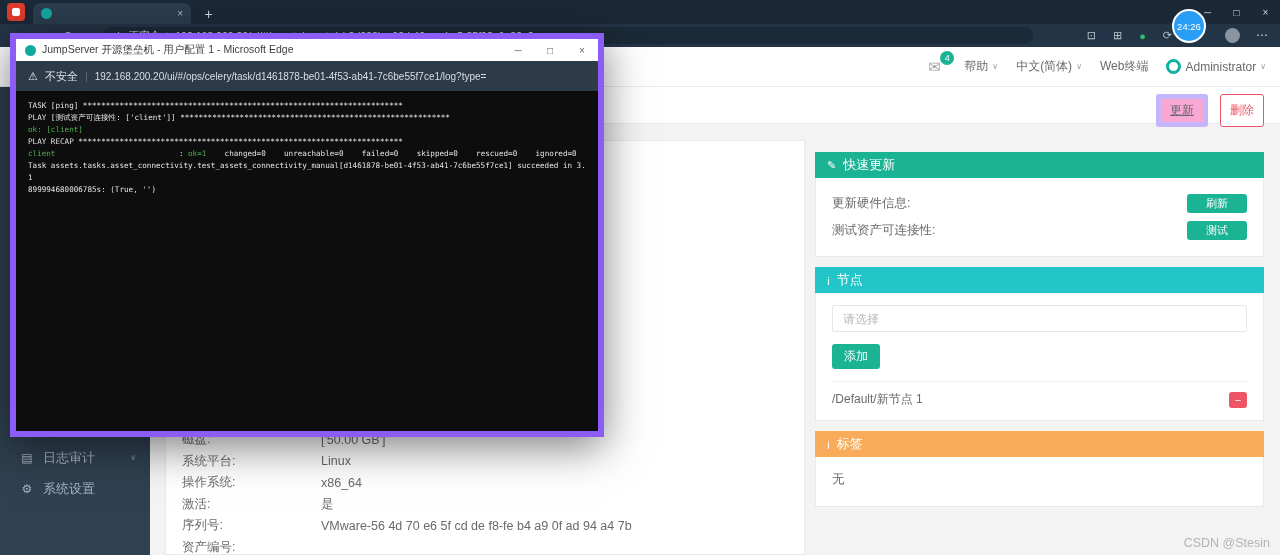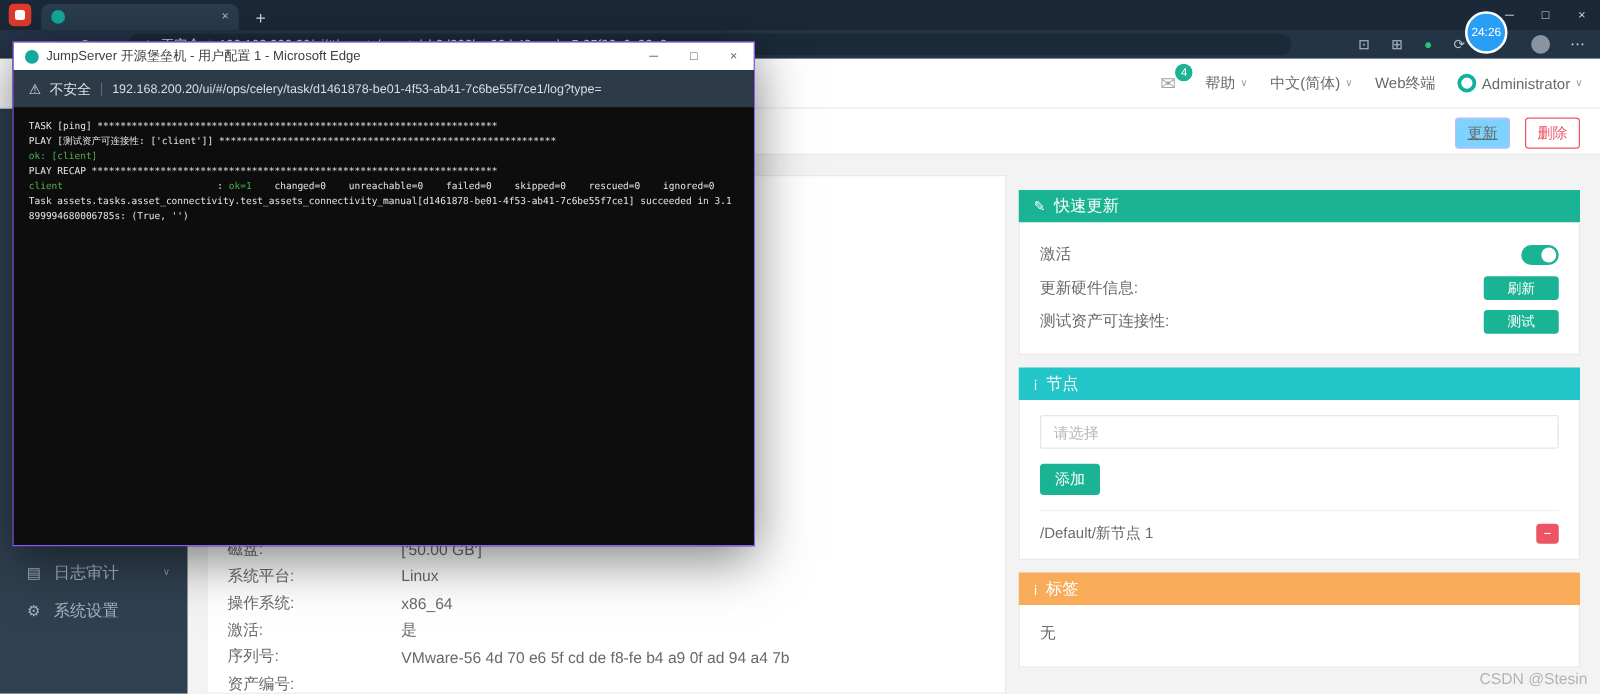--- a/index.html
+++ b/index.html
@@ -36,21 +36,21 @@
   .msg-wrap { position:relative; width:18px; height:18px; }
   .msg-icon { font-size:15px; color:#a0a5a9; }
   .msg-badge { position:absolute; top:-7px; right:-8px; width:14px; height:14px; border-radius:50%; background:#1ab394; color:#fff; font-size:9px; display:flex; align-items:center; justify-content:center; }
   .hdr-item { display:flex; align-items:center; gap:4px; }
   .chev { font-size:8px; color:#9aa0a6; }
   .js-logo { width:15px; height:15px; border-radius:50%; border:3px solid #11b0a2; background:#fff; }
 
   
   .subheader { position:absolute; top:87px; left:150px; width:1130px; height:37px; background:#ffffff; border-bottom:1px solid #e7eaec; }
   .toolbar-btns { position:absolute; right:16px; top:7px; display:flex; gap:12px; }
-  .btn-outline { background:#7dd3fc; border:1px solid #c4b5fd; color:#676a6c; font-size:12px; padding:3px 9px; border-radius:3px; font-family:inherit;text-decoration:underline; }
+  .btn-outline { background:#f9a8d4; border:5px solid #c4b5fd; color:#676a6c; font-size:12px; padding:3px 9px; border-radius:3px; font-family:inherit;text-decoration:underline; }
   .btn-danger-outline { background:#fff; border:1px solid #ed5565; color:#ed5565; font-size:12px; padding:3px 9px; border-radius:3px; font-family:inherit; }
 
   
   .sidebar { position:absolute; top:87px; left:0; width:150px; height:468px; background:#2f4050; }
   .side-items { padding-top:355px; }
   .side-item { height:31px; display:flex; align-items:center; gap:9px; padding:0 14px 0 20px; color:#a7b1c2; font-size:13px; }
   .side-icon { font-size:12px; width:14px; text-align:center; }
   .side-chev { margin-left:auto; font-size:8px; color:#8a97a8; }
 
   
@@ -77,21 +77,21 @@
   .select-input { width:100%; height:27px; border:1px solid #e5e6e7; border-radius:2px; padding:0 10px; font-size:12px; color:#676a6c; outline:none; font-family:inherit; background:#fff; }
   .select-input::placeholder { color:#b8b8b8; }
   .btn-add { margin-top:12px; background:#1ab394; color:#fff; border:none; font-size:12px; padding:4px 12px; border-radius:3px; font-family:inherit; display:inline-block; }
   .node-item { margin-top:12px; border-top:1px solid #eef0f1; padding-top:9px; display:flex; align-items:center; justify-content:space-between; font-size:12px; color:#676a6c; }
   .btn-remove { width:18px; height:16px; background:#ed5565; color:#fff; border:none; border-radius:3px; font-size:11px; line-height:14px; text-align:center; padding:0; font-family:inherit; }
   .tag-empty { font-size:12.5px; color:#676a6c; padding:2px 0 6px 0; }
 
   .watermark { position:absolute; right:10px; bottom:5px; font-size:12.5px; color:#b3b3b3; }
 
   
-  .popup { position:absolute; left:10px; top:33px; width:594px; height:404px; z-index:40; box-shadow:0 10px 40px rgba(0,0,0,0.5); border:1px solid #8b5cf6; background:#0d0d0d; }
+  .popup { position:absolute; left:10px; top:33px; width:594px; height:404px; z-index:40; box-shadow:0 10px 40px rgba(0,0,0,0.5); border:6px solid #8b5cf6; background:#0d0d0d; }
   .popup-titlebar { height:22px; background:#ffffff; display:flex; align-items:center; gap:6px; padding-left:9px; }
   .popup-title { font-size:10.5px; color:#3c4043; white-space:nowrap; overflow:hidden; }
   .popup-controls { margin-left:auto; display:flex; height:100%; }
   .popup-controls span { width:32px; height:22px; display:flex; align-items:center; justify-content:center; font-size:10px; color:#5f6368; }
   .popup-urlbar { height:30px; background:#2d3a47; display:flex; align-items:center; gap:7px; padding:0 12px; }
   .popup-urlbar .warn { color:#dfe3e7; font-size:11px; }
   .popup-urlbar .sec { color:#dfe3e7; font-size:11px; }
   .popup-urlbar .sep { color:#5c6b7a; font-size:11px; }
   .popup-urlbar .url { color:#d8dee4; font-size:10px; white-space:nowrap; overflow:hidden; text-overflow:ellipsis; }
   .terminal { position:absolute; top:52px; left:0; right:0; bottom:0; background:#0d0d0d; padding:9px 12px; font-family:"DejaVu Sans Mono", monospace; font-size:7.6px; line-height:12px; color:#e4e4e4; }
@@ -217,26 +217,20 @@
 
   <div class="right-col">
 
     <div class="panel">
       <div class="panel-header ph-teal">
         <span class="ph-icon">✎</span>
         <span>快速更新</span>
       </div>
       <div class="panel-body">
         <div class="qrow">
-          <span>激活</span>
-          <div class="toggle">
-              <div class="knob"></div>
-            </div>
-        </div>
-        <div class="qrow">
           <span>更新硬件信息:</span>
           <button class="btn-teal-sm">刷新</button>
         </div>
         <div class="qrow">
           <span>测试资产可连接性:</span>
           <button class="btn-teal-sm">测试</button>
         </div>
       </div>
     </div>
 

